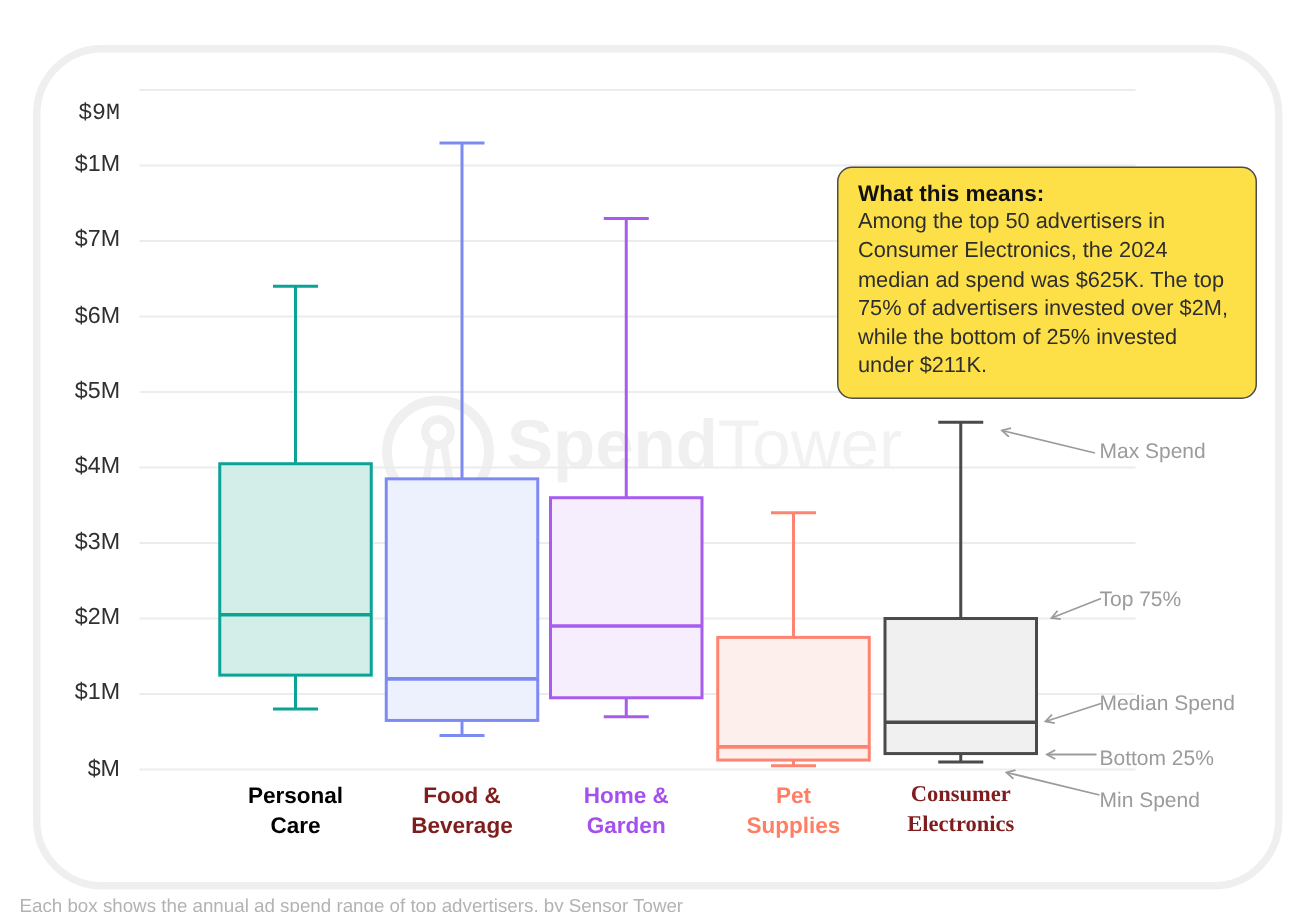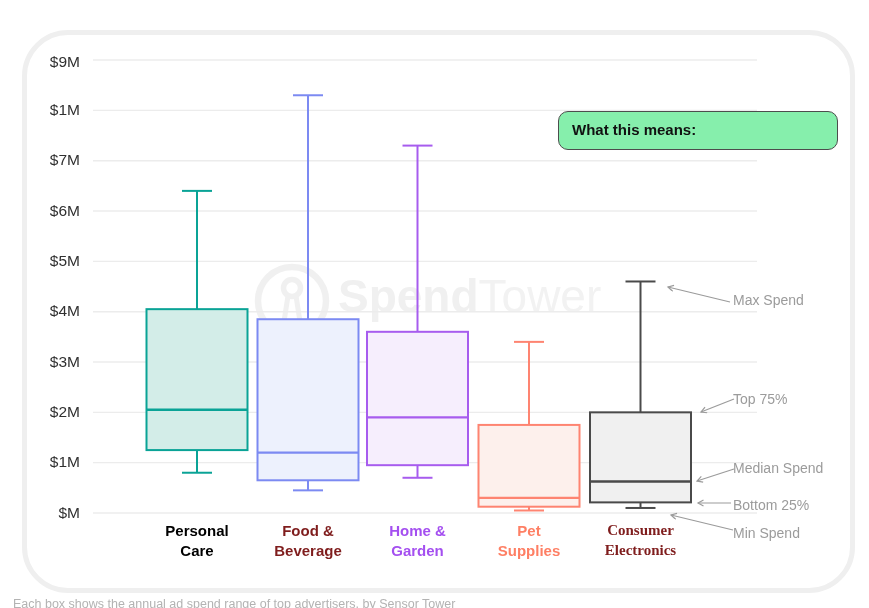--- a/index.html
+++ b/index.html
@@ -27,21 +27,21 @@
   }
   .catlabel{
     position:absolute;top:521px;width:140px;text-align:center;
     font-size:15px;font-weight:700;line-height:1.3;white-space:pre-line;z-index:3;
   }
   .plabel{
     position:absolute;left:733px;font-size:14px;color:#9b9b9b;z-index:3;white-space:nowrap;
   }
   .callout{
     position:absolute;left:558px;top:111px;width:252px;z-index:4;
-    background:#86efac;border:1.5px solid #4d4d4d;border-radius:10px;
+    background:#fde047;border:1.5px solid #4d4d4d;border-radius:10px;
     padding:9px 13px 10px 13px;
   }
   .callout-title{font-size:15px;font-weight:700;color:#111;margin-bottom:1px;}
   .callout-body{font-size:14.5px;color:#2e2e2e;line-height:1.33;}
   .footer{
     position:absolute;left:13px;top:597px;z-index:3;
     font-size:12.5px;color:#b3b3b3;white-space:nowrap;
   }
 </style>
 </head>
@@ -119,21 +119,21 @@
   <g id="arrow-layer">
       <line x1="730" y1="302" x2="668" y2="287" stroke="#9b9b9b" stroke-width="1.2" marker-end="url(#arr)"></line>
       <line x1="734" y1="399" x2="701" y2="412" stroke="#9b9b9b" stroke-width="1.2" marker-end="url(#arr)"></line>
       <line x1="734" y1="469" x2="697" y2="481" stroke="#9b9b9b" stroke-width="1.2" marker-end="url(#arr)"></line>
       <line x1="731" y1="503" x2="698" y2="503" stroke="#9b9b9b" stroke-width="1.2" marker-end="url(#arr)"></line>
       <line x1="733" y1="530" x2="671" y2="515" stroke="#9b9b9b" stroke-width="1.2" marker-end="url(#arr)"></line>
     </g>
 </svg>
 
 <div id="yticks">
-    <div class="ytick" style="top: 53px;">$9M</div>
+    <div class="ytick" style="top: 66px; font-family: Liberation Mono, monospace;">$9M</div>
     <div class="ytick" style="top: 100.86px;">$1M</div>
     <div class="ytick" style="top: 151.19px;">$7M</div>
     <div class="ytick" style="top: 201.52px;">$6M</div>
     <div class="ytick" style="top: 251.85px;">$5M</div>
     <div class="ytick" style="top: 302.18px;">$4M</div>
     <div class="ytick" style="top: 352.51px;">$3M</div>
     <div class="ytick" style="top: 402.84px;">$2M</div>
     <div class="ytick" style="top: 453.17px;">$1M</div>
     <div class="ytick" style="top: 503.5px;">$M</div>
   </div>
@@ -152,15 +152,16 @@
 <div id="plabels">
     <div class="plabel" style="top: 292px;">Max Spend</div>
     <div class="plabel" style="top: 391px;">Top 75%</div>
     <div class="plabel" style="top: 460px;">Median Spend</div>
     <div class="plabel" style="top: 497px;">Bottom 25%</div>
     <div class="plabel" style="top: 525px;">Min Spend</div>
   </div>
 
 <div class="callout">
   <div class="callout-title">What this means:</div>
+  <div class="callout-body">Among the top 50 advertisers in Consumer Electronics, the 2024 median ad spend was $625K. The top 75% of advertisers invested over $2M, while the bottom of 25% invested under $211K.</div>
 </div>
 
 <div class="footer">Each box shows the annual ad spend range of top advertisers, by Sensor Tower</div>
 
 </body></html>

